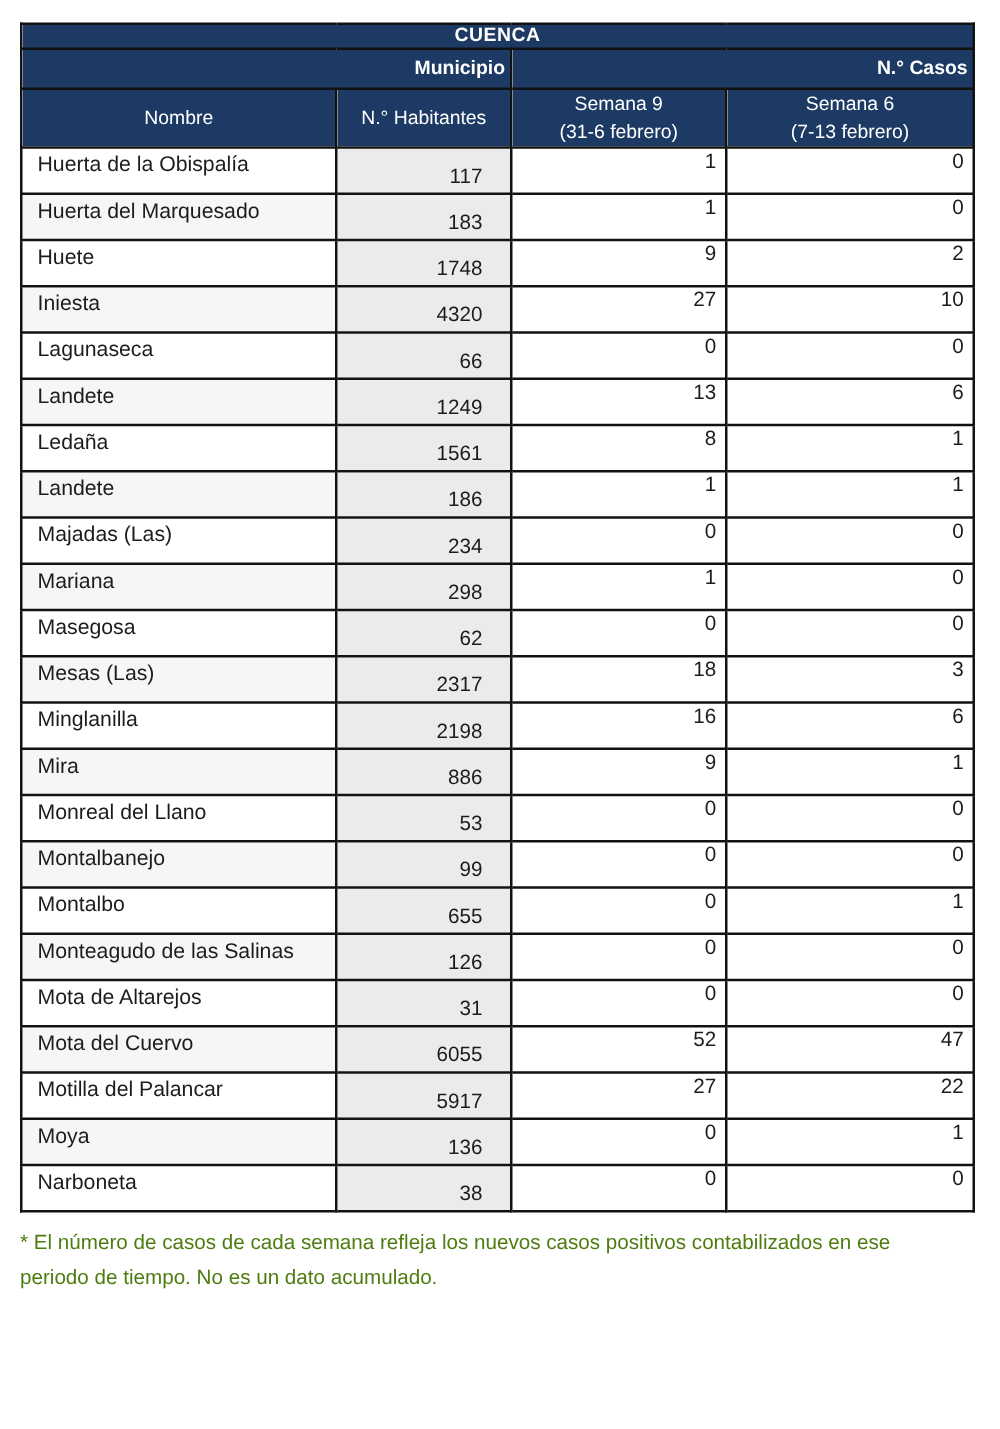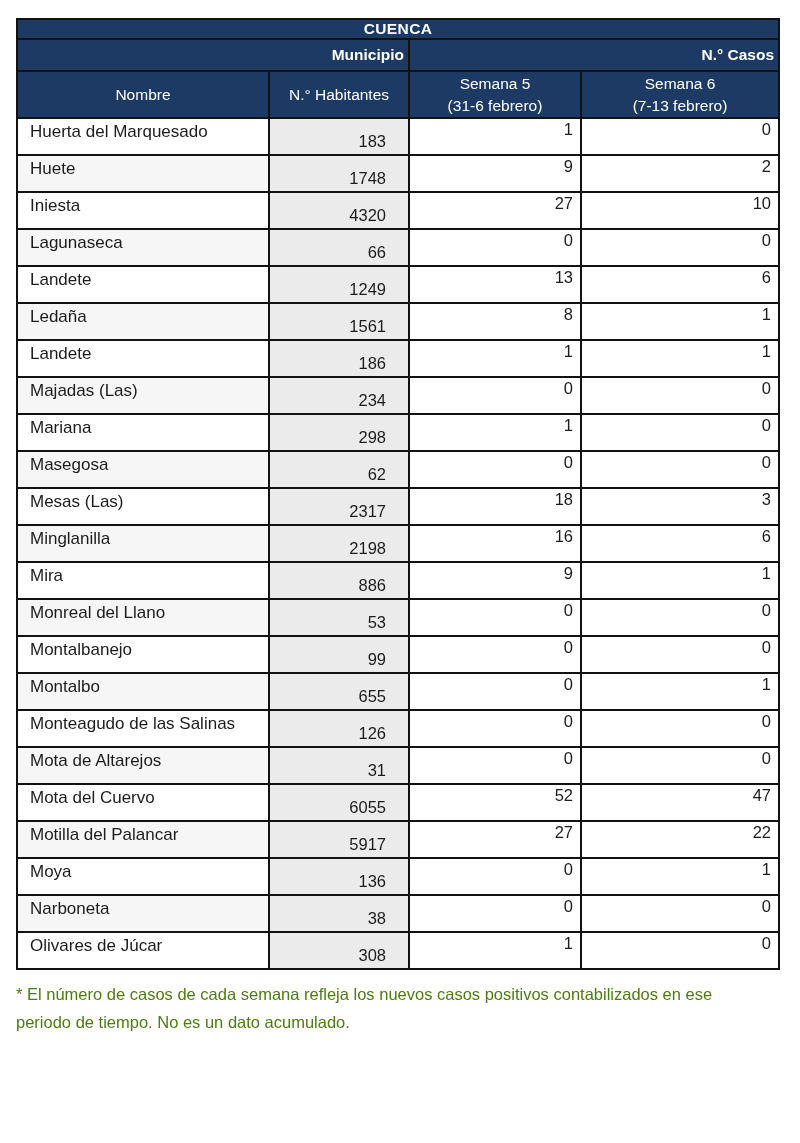--- a/index.html
+++ b/index.html
@@ -80,34 +80,40 @@
       </tr>
       <tr class="group-row">
         <th colspan="2">Municipio</th>
         <th colspan="2">N.° Casos</th>
       </tr>
       <tr class="col-row">
         <th>Nombre</th>
         <th>N.° Habitantes</th>
         <th>
           <span class="two-line">
-            <span>Semana 5</span>
+            <span>Semana 9</span>
             <span>(31-6 febrero)</span>
           </span>
         </th>
         <th>
           <span class="two-line">
             <span>Semana 6</span>
             <span>(7-13 febrero)</span>
           </span>
         </th>
       </tr>
     </thead>
     <tbody>
         <tr>
+    <td class="name-cell">Huerta de la Obispalía</td>
+    <td class="hab-cell">117</td>
+    <td class="case-cell">1</td>
+    <td class="case-cell">0</td>
+  </tr>
+        <tr>
     <td class="name-cell">Huerta del Marquesado</td>
     <td class="hab-cell">183</td>
     <td class="case-cell">1</td>
     <td class="case-cell">0</td>
   </tr>
         <tr>
     <td class="name-cell">Huete</td>
     <td class="hab-cell">1748</td>
     <td class="case-cell">9</td>
     <td class="case-cell">2</td>
@@ -225,23 +231,17 @@
     <td class="hab-cell">136</td>
     <td class="case-cell">0</td>
     <td class="case-cell">1</td>
   </tr>
         <tr>
     <td class="name-cell">Narboneta</td>
     <td class="hab-cell">38</td>
     <td class="case-cell">0</td>
     <td class="case-cell">0</td>
   </tr>
-        <tr>
-    <td class="name-cell">Olivares de Júcar</td>
-    <td class="hab-cell">308</td>
-    <td class="case-cell">1</td>
-    <td class="case-cell">0</td>
-  </tr>
       </tbody>
   </table>
 
   <p class="footnote">* El número de casos de cada semana refleja los nuevos casos positivos contabilizados en ese periodo de tiempo. No es un dato acumulado.</p>
 </div>
 
 </body></html>

